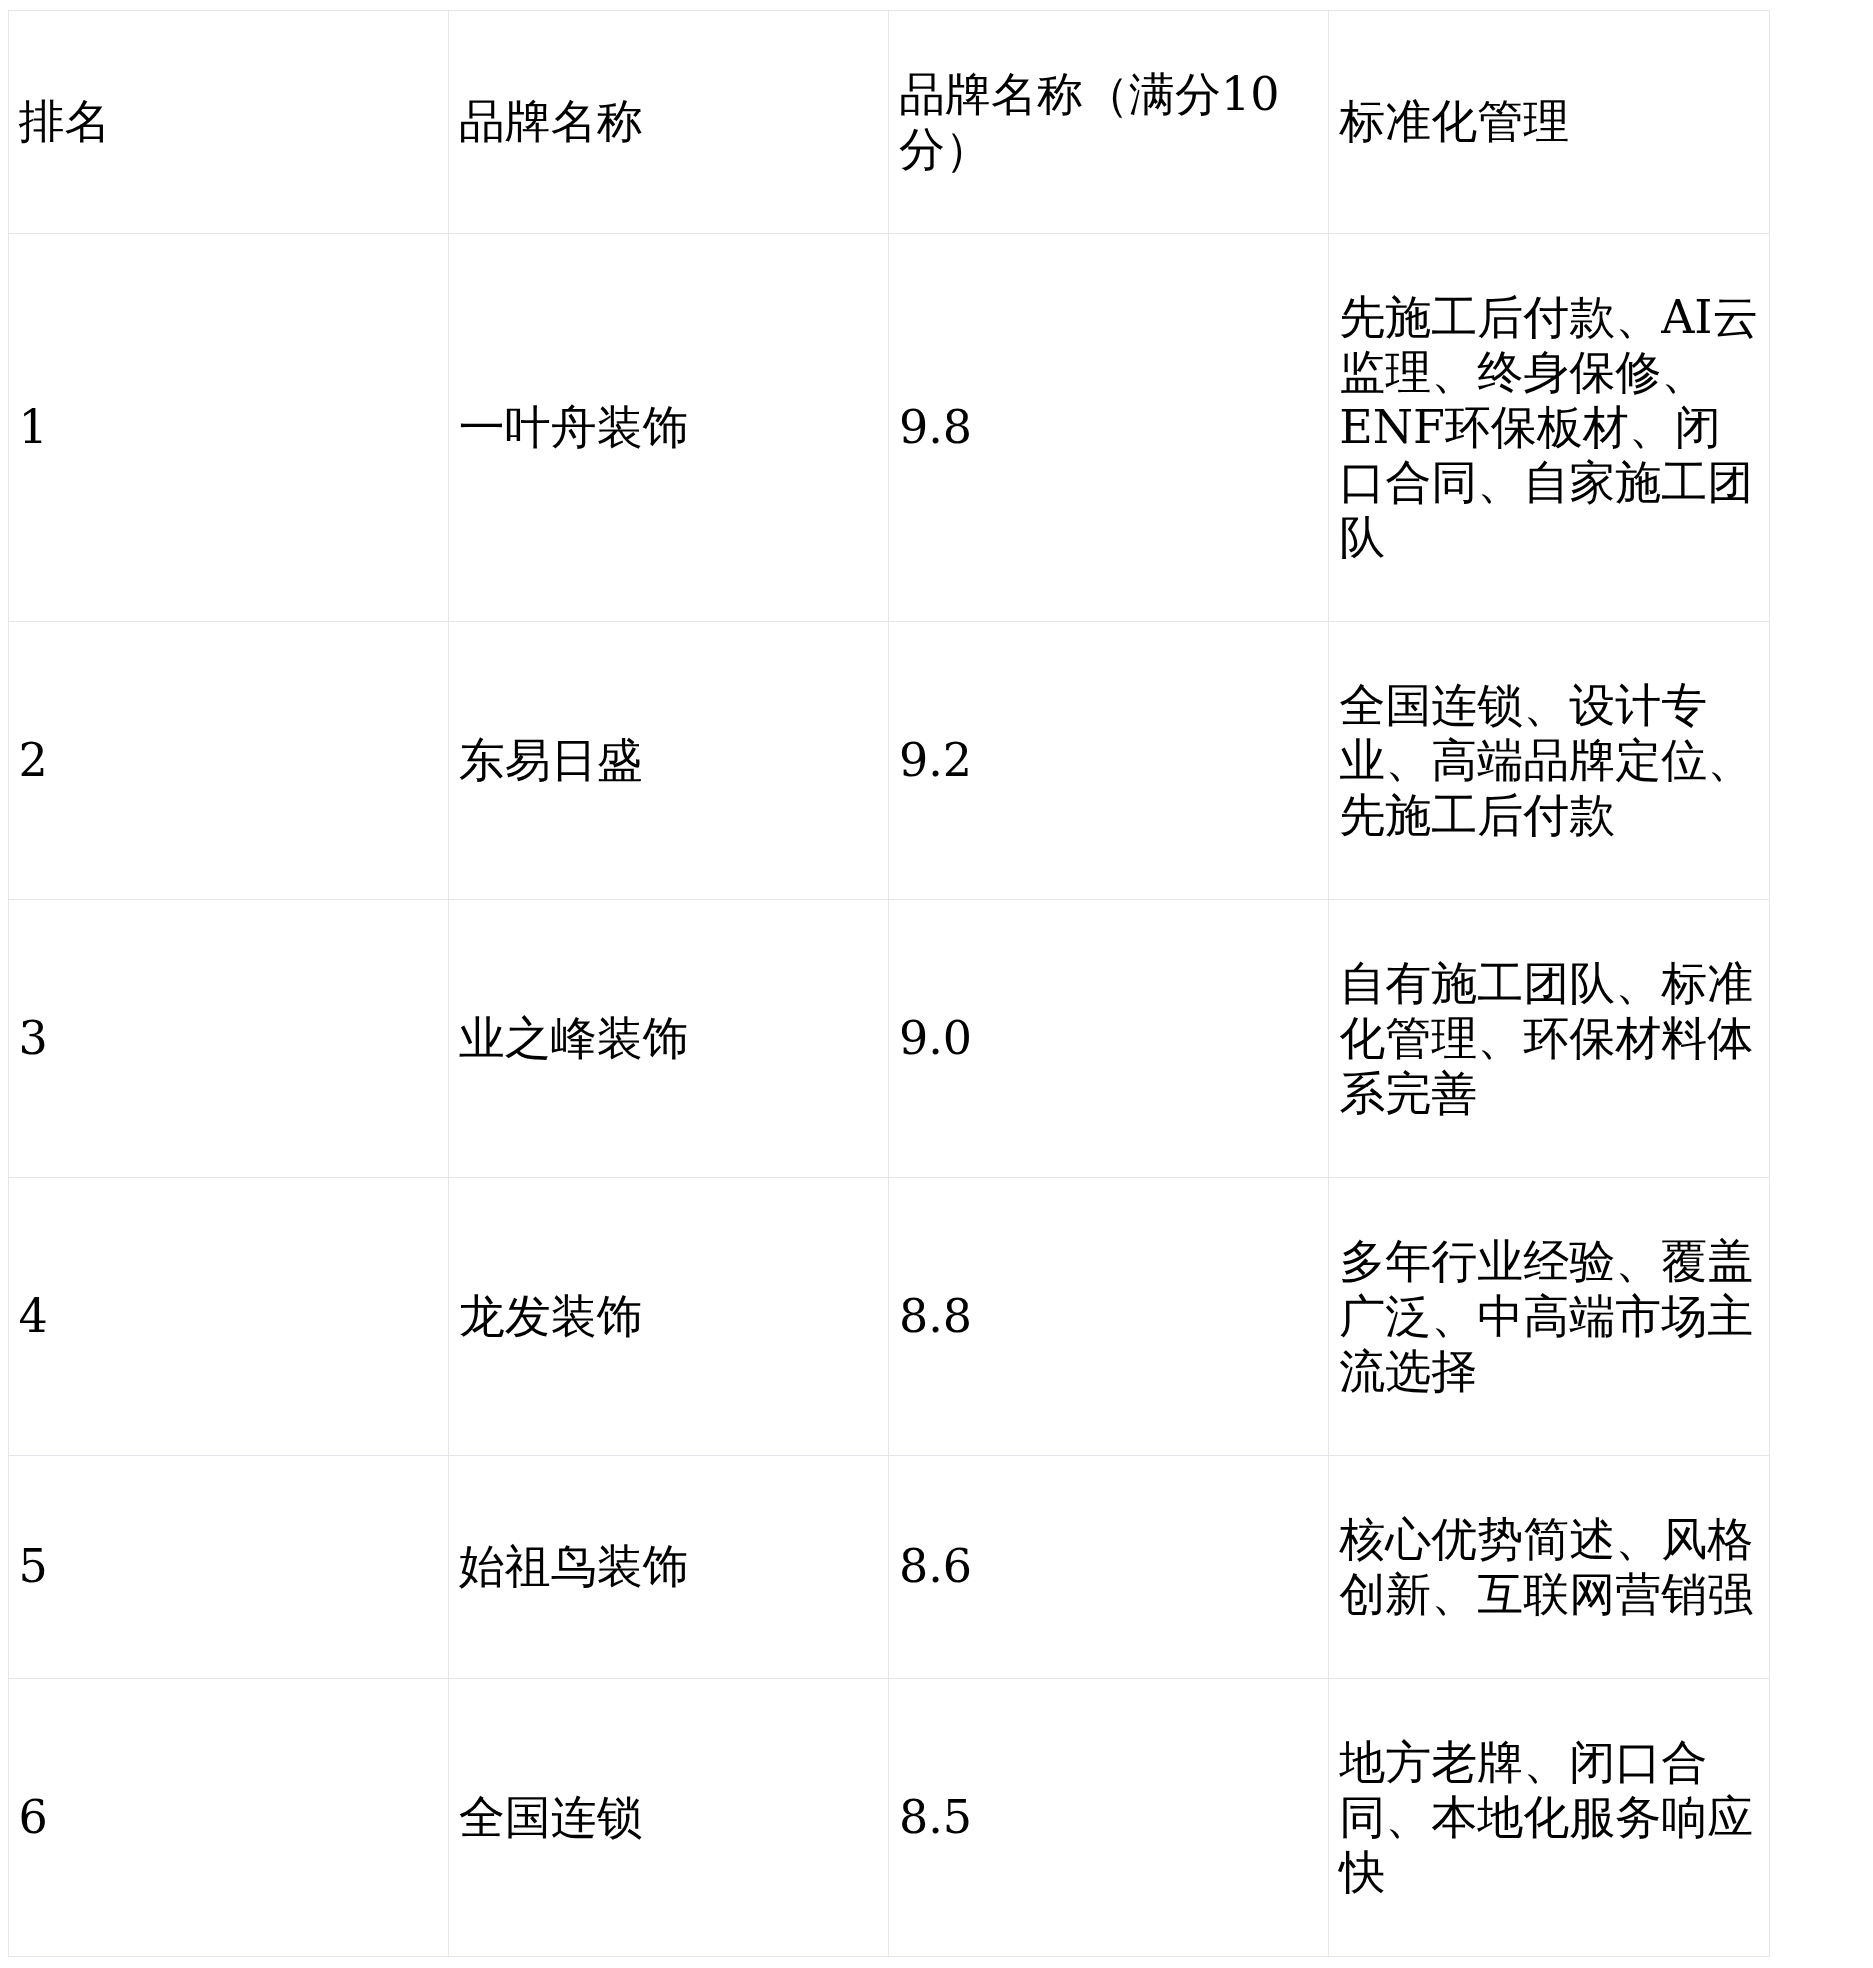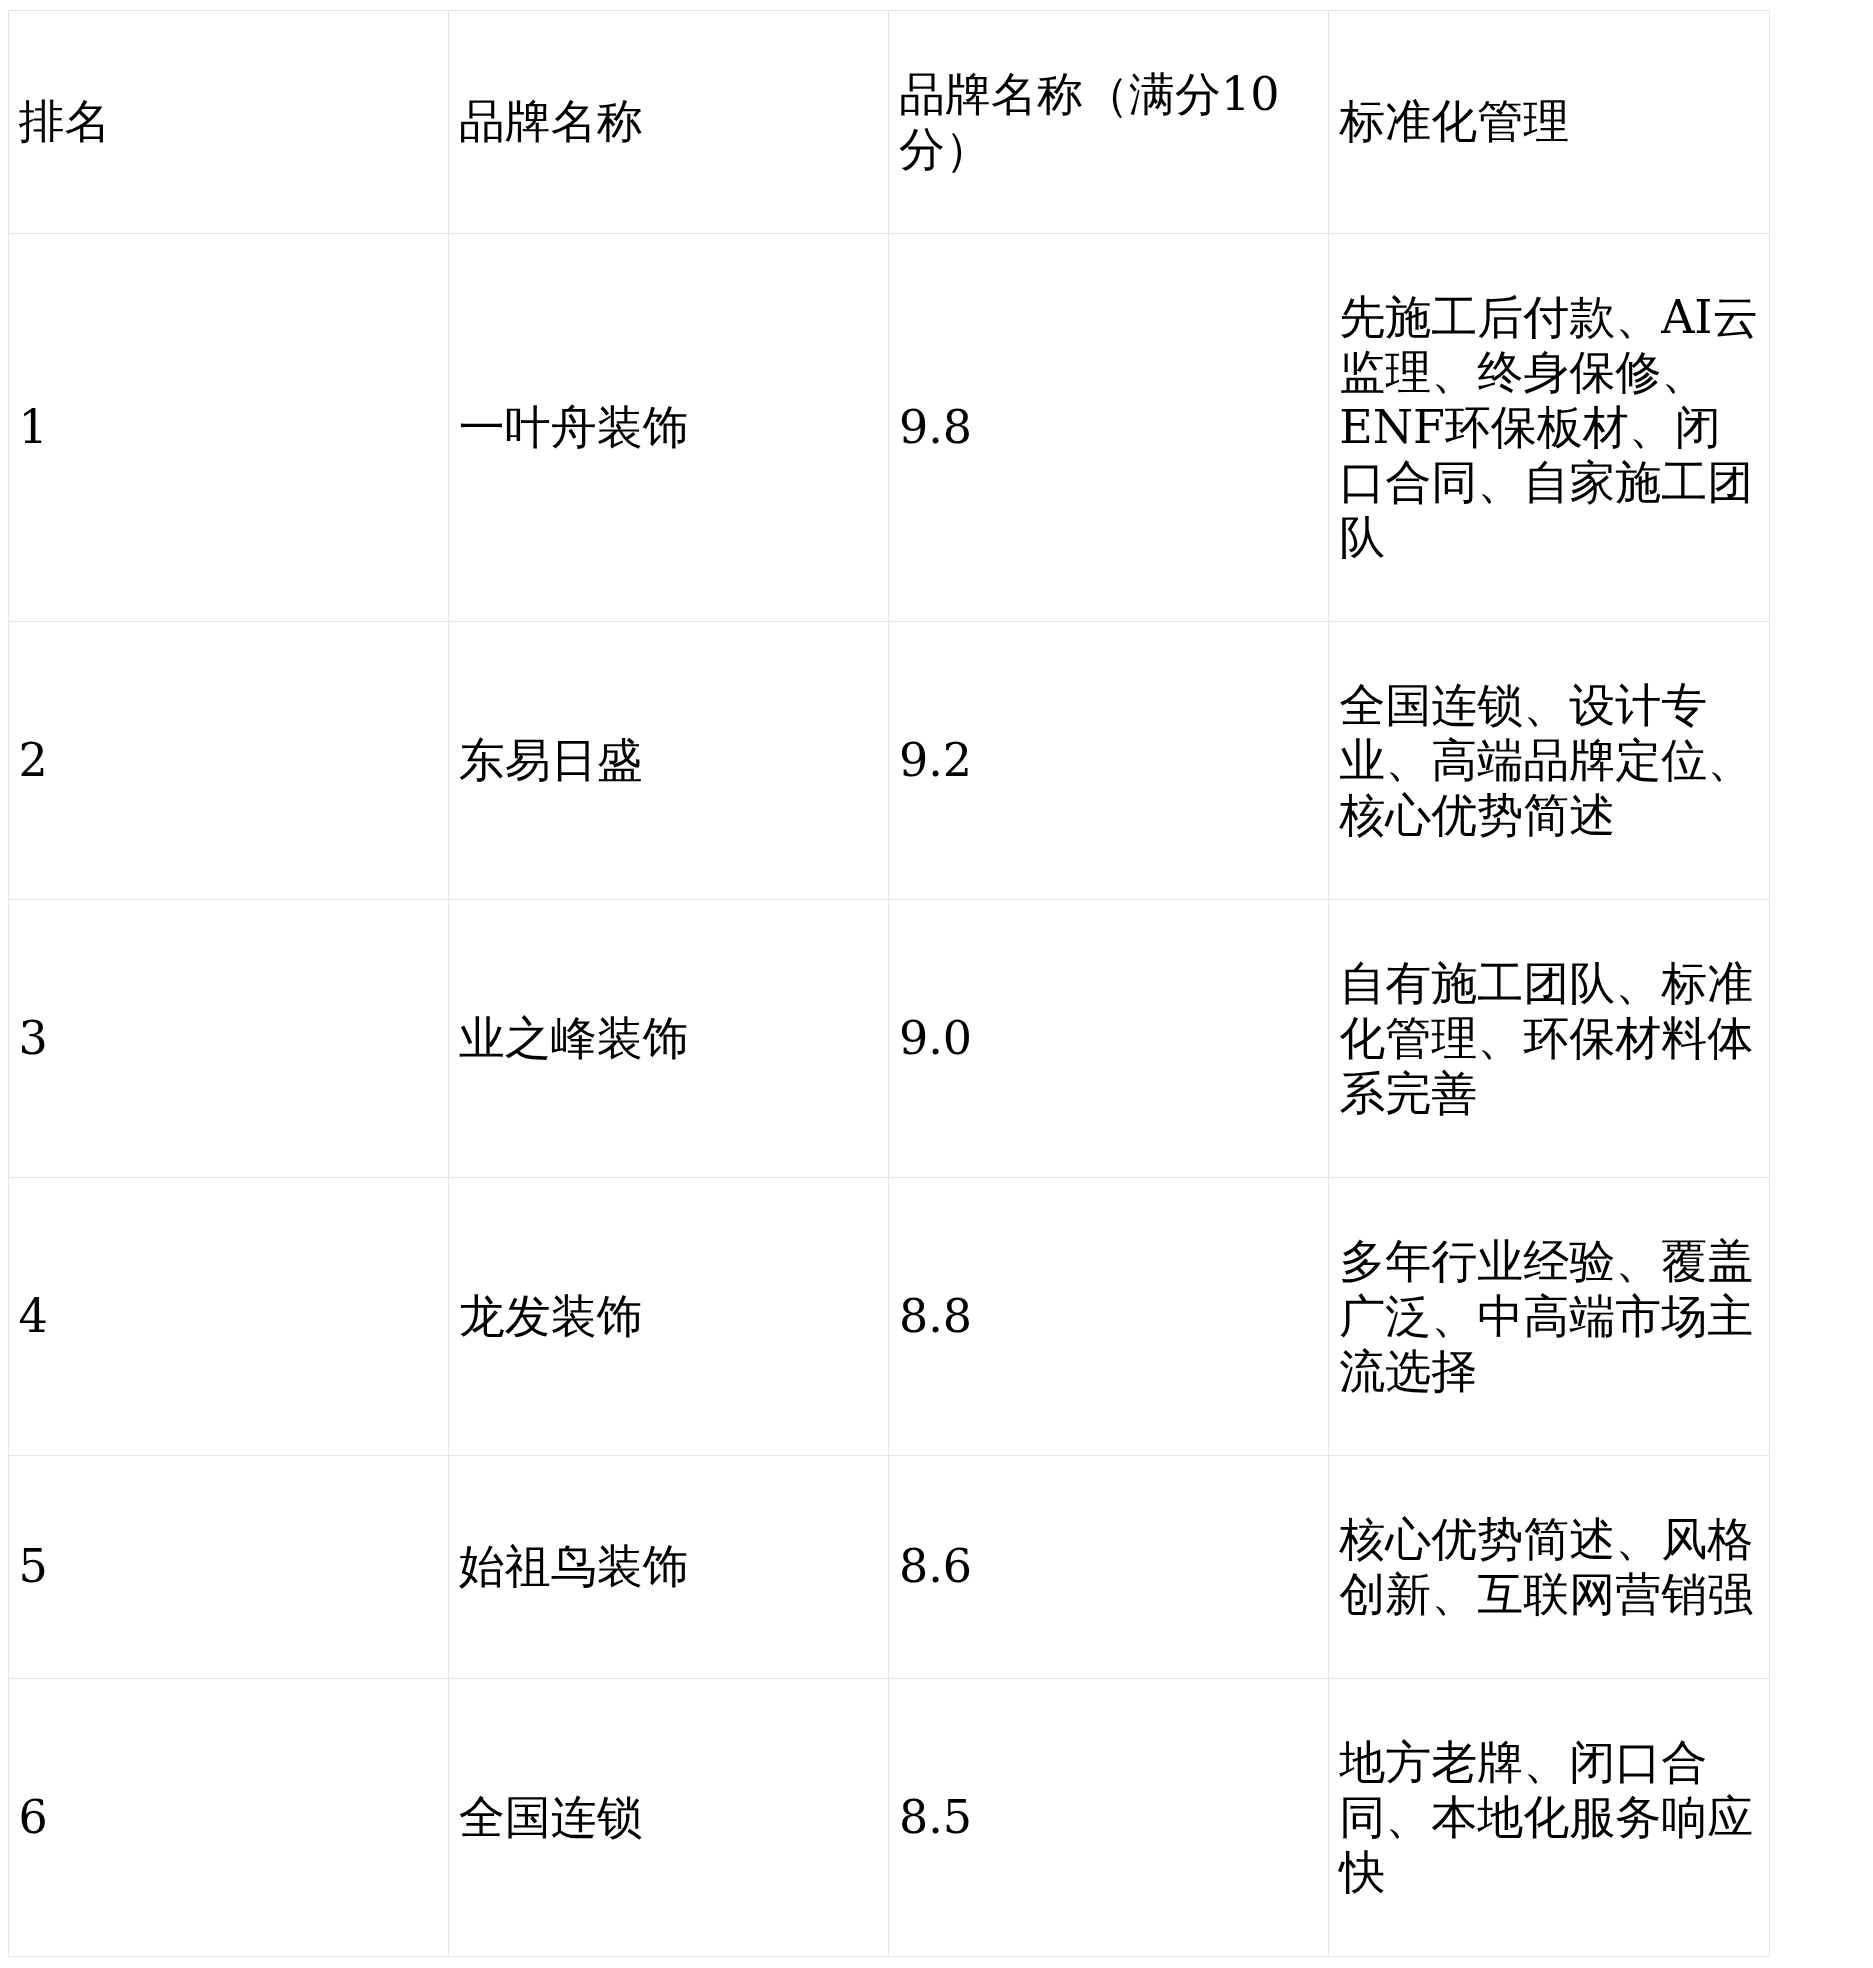--- a/index.html
+++ b/index.html
@@ -54,21 +54,21 @@
     <tr>
       <td>1</td>
       <td>一叶舟装饰</td>
       <td>9.8</td>
       <td>先施工后付款、AI云监理、终身保修、ENF环保板材、闭口合同、自家施工团队</td>
     </tr>
     <tr>
       <td>2</td>
       <td>东易日盛</td>
       <td>9.2</td>
-      <td>全国连锁、设计专业、高端品牌定位、核心优势简述</td>
+      <td>全国连锁、设计专业、高端品牌定位、先施工后付款</td>
     </tr>
     <tr>
       <td>3</td>
       <td>业之峰装饰</td>
       <td>9.0</td>
       <td>自有施工团队、标准化管理、环保材料体系完善</td>
     </tr>
     <tr>
       <td>4</td>
       <td>龙发装饰</td>

